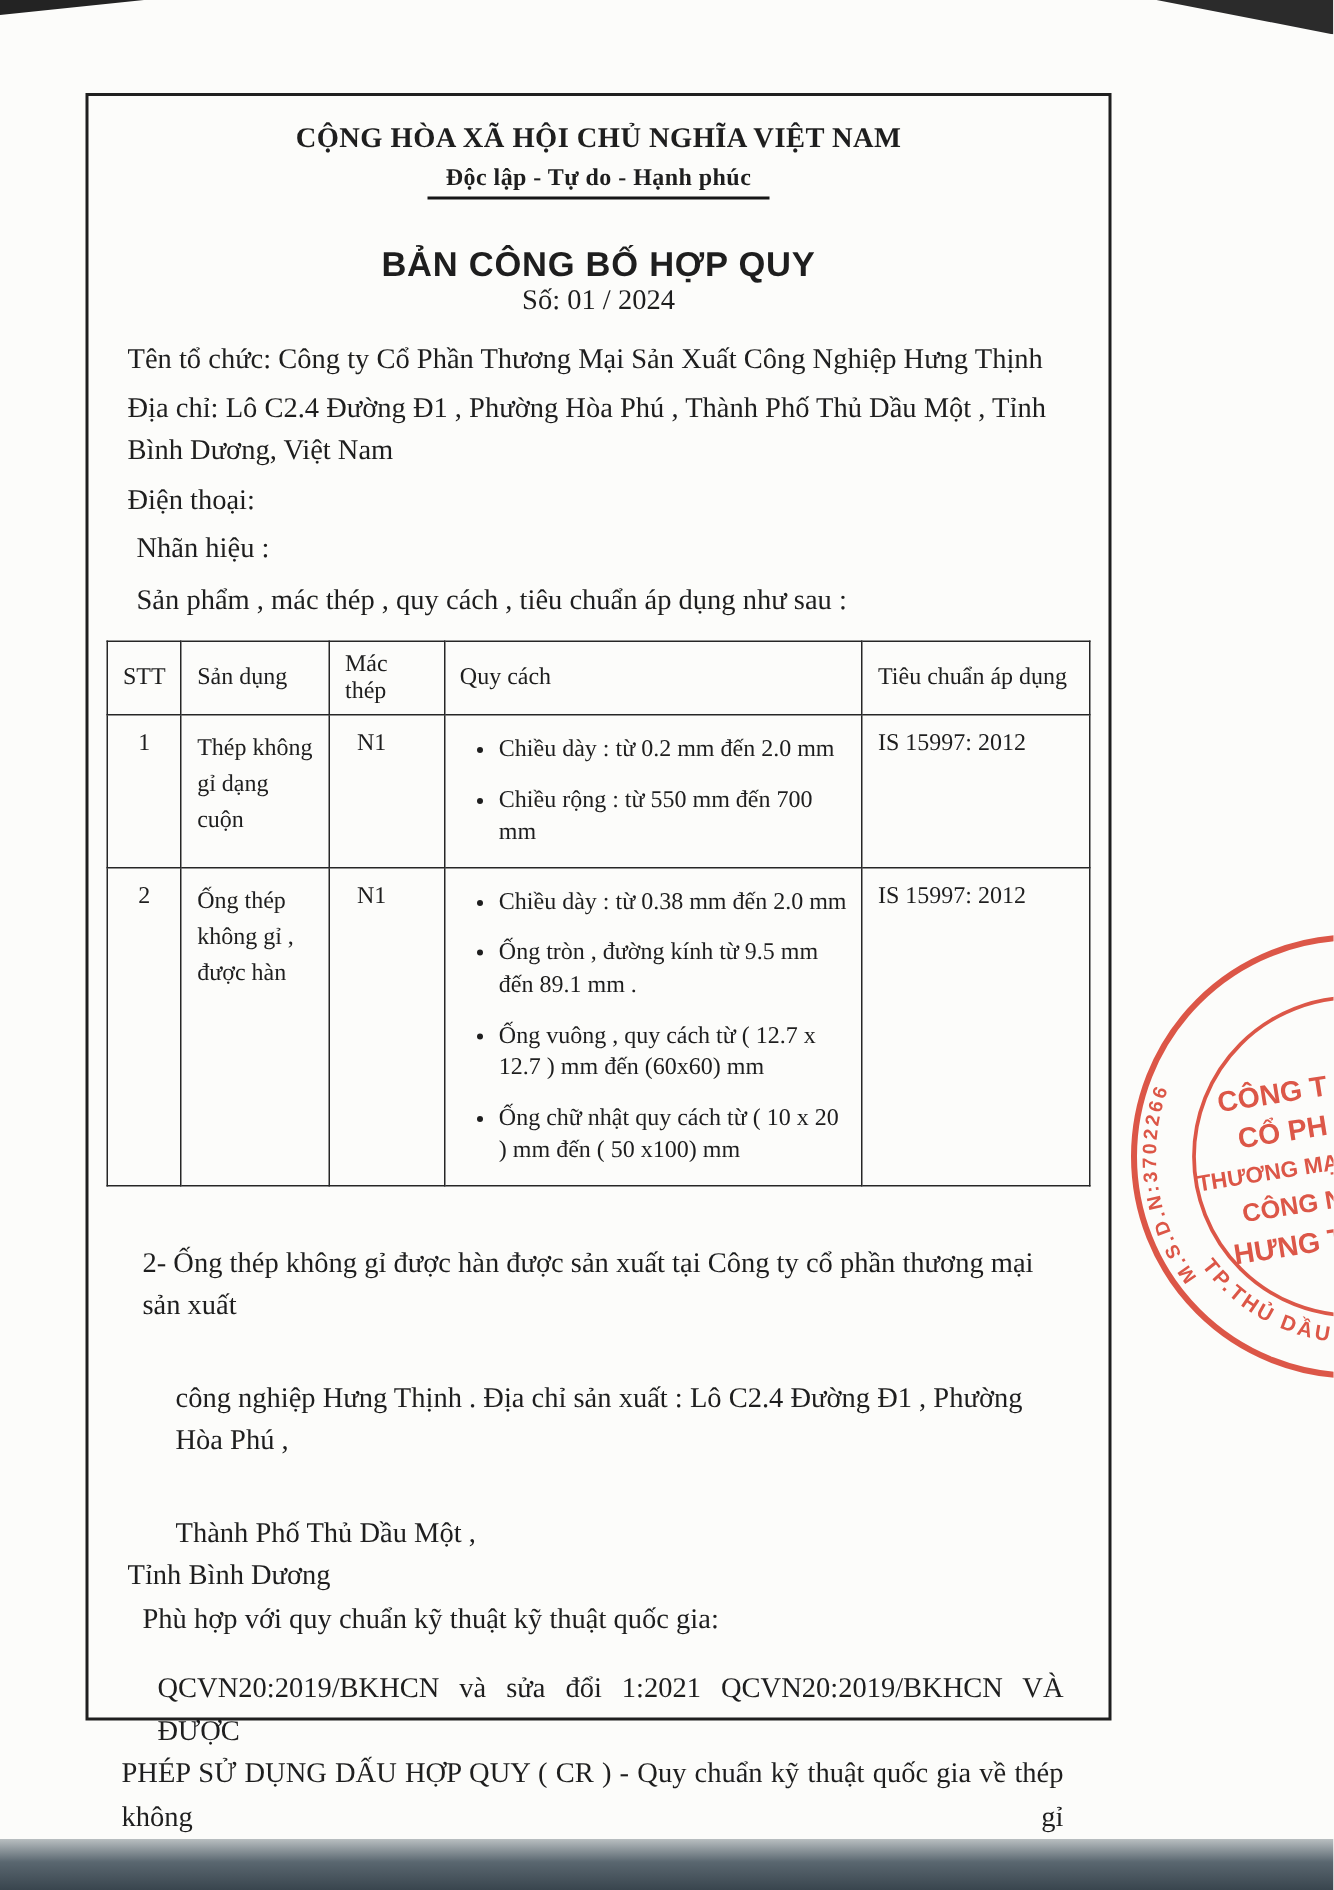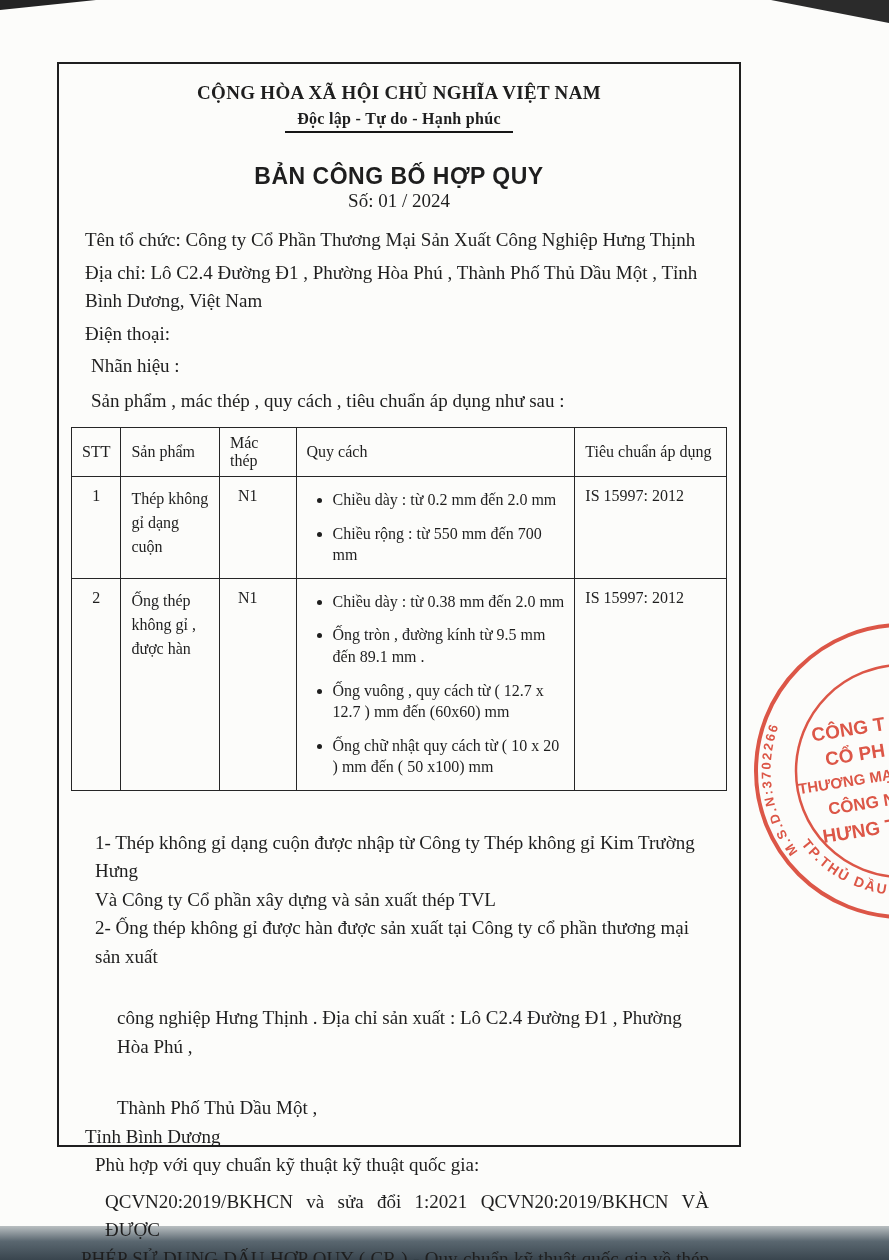--- a/index.html
+++ b/index.html
@@ -49,21 +49,21 @@
   ul.specs li:last-child{margin-bottom:2px;}
   .row1-product{line-height:1.5;}
   
   .notes{margin-top:38px;padding:0 18px 0 10px;font-size:19px;line-height:1.5;}
   .notes .line{margin:0;}
   .note-num .l0{padding-left:14px;}
   .note1 .l1{padding-left:14px;}
   .note2 .l1,.note2 .l2{padding-left:36px;margin-top:33px;}
   .province{margin-top:4px;padding-left:4px;}
   .conformity{margin-top:4px;padding-left:14px;}
-  .regulation{margin-top:8px;}
+  .regulation{margin-top:18px;}
   .reg-l0{text-align:justify;text-align-last:justify;padding-left:24px;}
   .reg-l1{text-align:justify;text-align-last:justify;margin-left:-4px;}
   
   .stamp{position:absolute;top:616px;right:-168px;width:310px;height:310px;
     color:#d8402f;opacity:.88;pointer-events:none;}
   .stamp svg text{font-family:"Liberation Sans", sans-serif;}
 </style>
 </head>
 <body>
 
@@ -93,21 +93,21 @@
     <colgroup>
       <col style="width:6.2%">
         <col style="width:15.2%">
         <col style="width:11.8%">
         <col style="width:43.3%">
         <col style="width:23.5%">
     </colgroup>
     <thead>
       <tr>
         <th class="c-stt">STT</th>
-        <th>Sản phẩm</th>
+        <th>Sản dụng</th>
         <th>Mác thép</th>
         <th>Quy cách</th>
         <th>Tiêu chuẩn áp dụng</th>
       </tr>
     </thead>
     <tbody>
       <tr>
         <td class="c-stt">1</td>
         <td class="row1-product">Thép không gỉ dạng cuộn</td>
         <td class="c-grade">N1</td>
@@ -130,24 +130,20 @@
             <li>Ống vuông , quy cách từ ( 12.7 x 12.7 ) mm đến (60x60) mm</li>
             <li>Ống chữ nhật quy cách từ ( 10 x 20 ) mm đến ( 50 x100) mm</li>
           </ul>
         </td>
         <td>IS 15997: 2012</td>
       </tr>
     </tbody>
   </table>
 
   <div class="notes">
-    <div class="note1 note-num">
-      <p class="line l0">1- Thép không gỉ dạng cuộn được nhập từ Công ty Thép không gỉ Kim Trường Hưng</p>
-      <p class="line l1">Và Công ty Cổ phần xây dựng và sản xuất thép TVL</p>
-    </div>
     <div class="note2 note-num">
       <p class="line l0">2- Ống thép không gỉ được hàn được sản xuất tại Công ty cổ phần thương mại sản xuất</p>
       <p class="line l1">công nghiệp Hưng Thịnh . Địa chỉ sản xuất : Lô C2.4 Đường Đ1 , Phường Hòa Phú ,</p>
       <p class="line l2">Thành Phố Thủ Dầu Một ,</p>
     </div>
     <p class="line province">Tỉnh Bình Dương</p>
     <p class="line conformity">Phù hợp với quy chuẩn kỹ thuật kỹ thuật quốc gia:</p>
     <div class="regulation">
       <p class="line reg-l0">QCVN20:2019/BKHCN và sửa đổi 1:2021 QCVN20:2019/BKHCN VÀ ĐƯỢC</p>
       <p class="line reg-l1">PHÉP SỬ DỤNG DẤU HỢP QUY ( CR ) -  Quy chuẩn kỹ thuật quốc gia về thép không gỉ</p>

